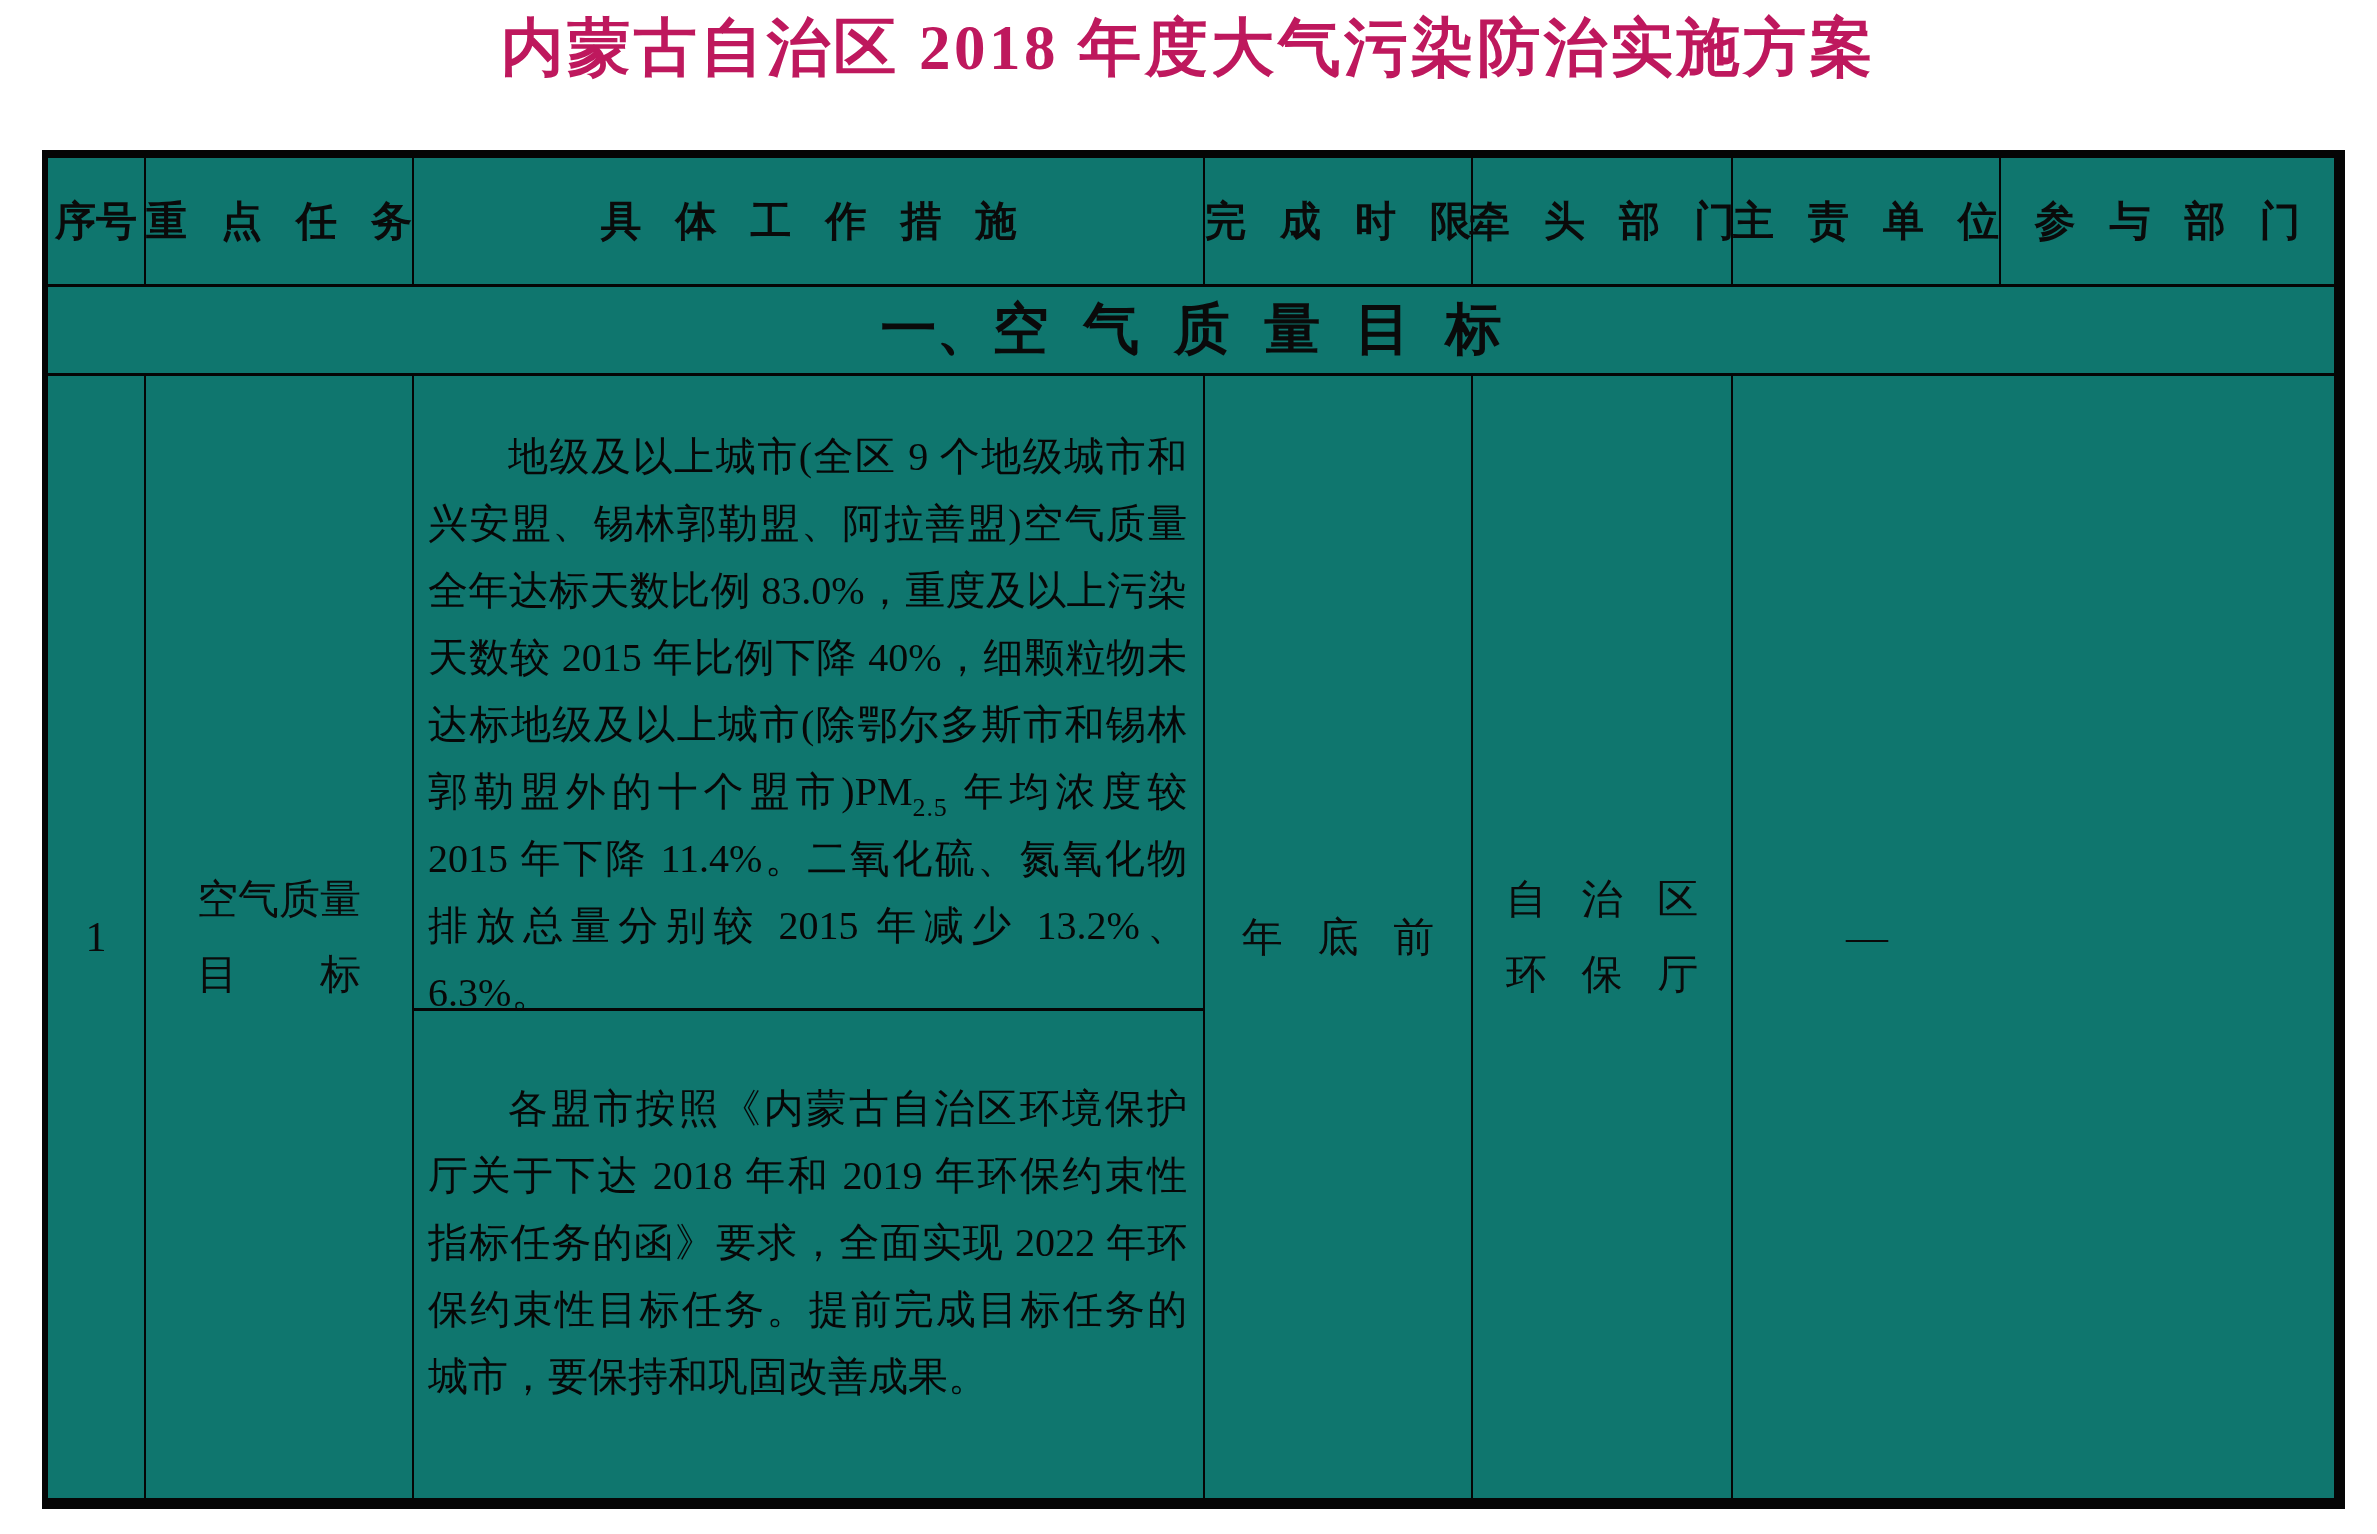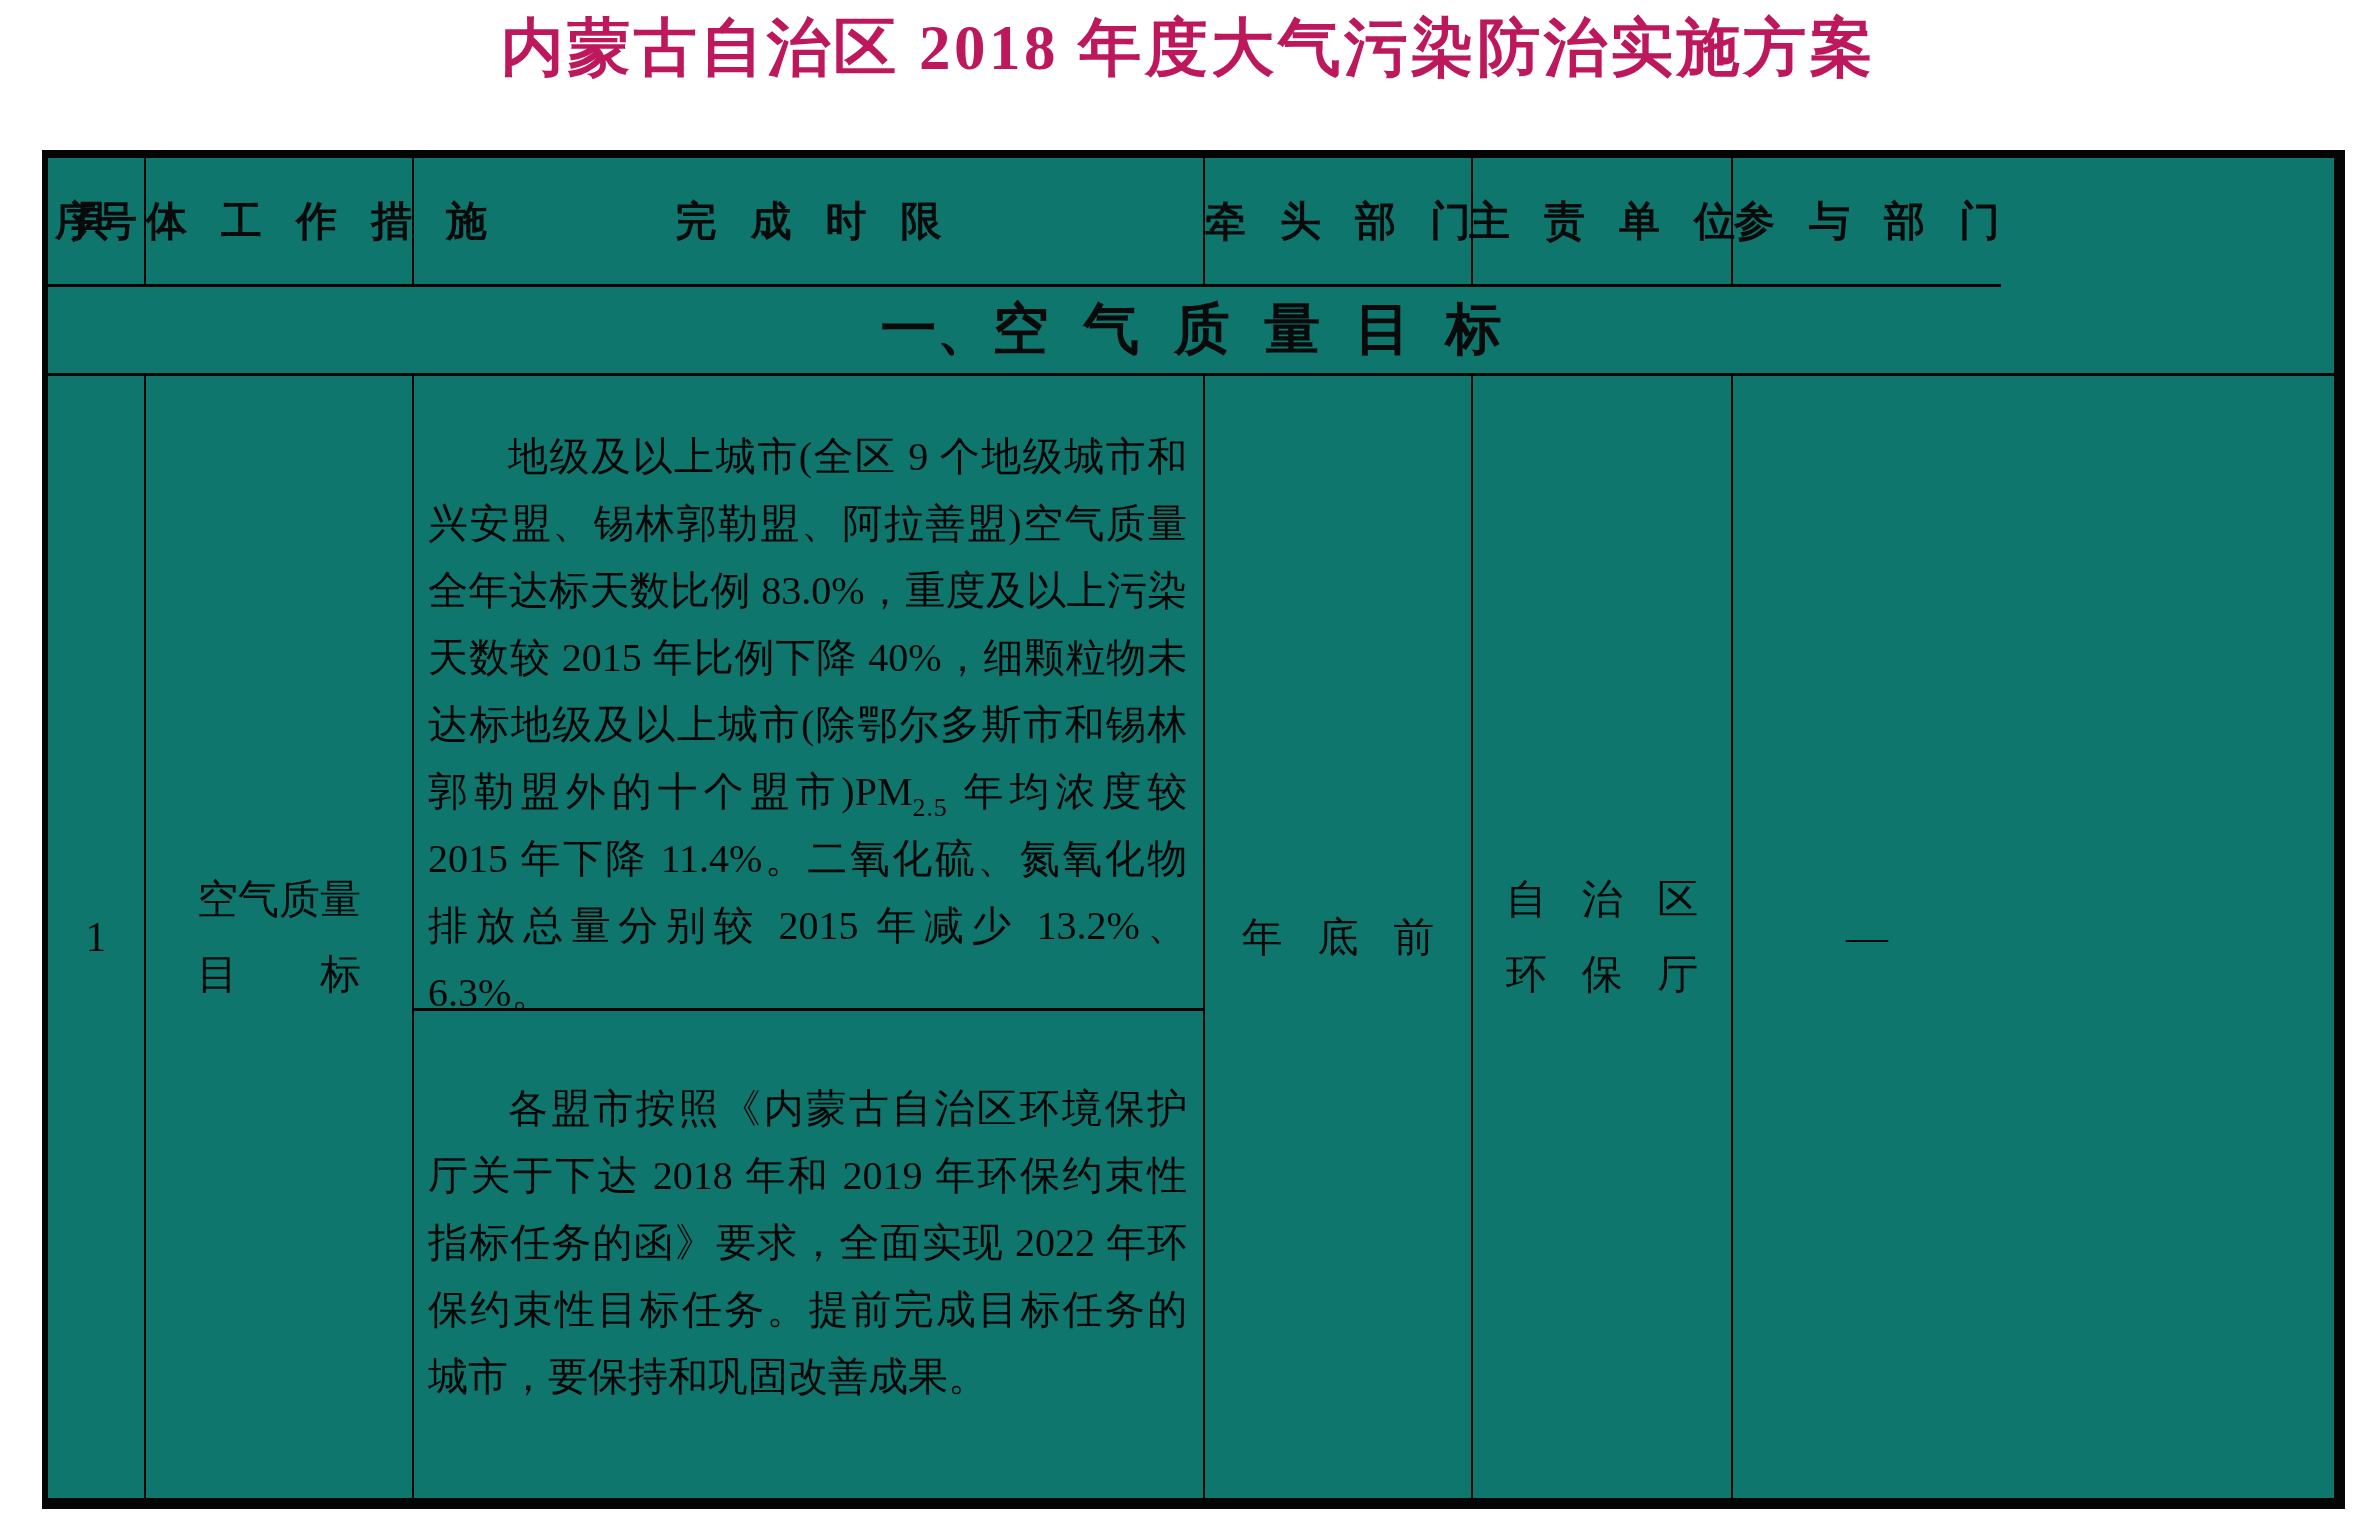--- a/index.html
+++ b/index.html
@@ -138,20 +138,21 @@
 </head>
 <body>
 
 <div class="page">
 
   <div class="doc-title">内蒙古自治区 2018 年度大气污染防治实施方案</div>
 
   <div class="doc-table">
 
     <div class="cell header-cell">序号</div>
+    <div class="cell header-cell">重 点 任 务</div>
     <div class="cell header-cell">具 体 工 作 措 施</div>
     <div class="cell header-cell">完 成 时 限</div>
     <div class="cell header-cell">牵 头 部 门</div>
     <div class="cell header-cell">主 责 单 位</div>
     <div class="cell header-cell last">参 与 部 门</div>
 
     <div class="section-cell">一、空 气 质 量 目 标</div>
 
     <div class="cell body-cell index-cell">1</div>
 

